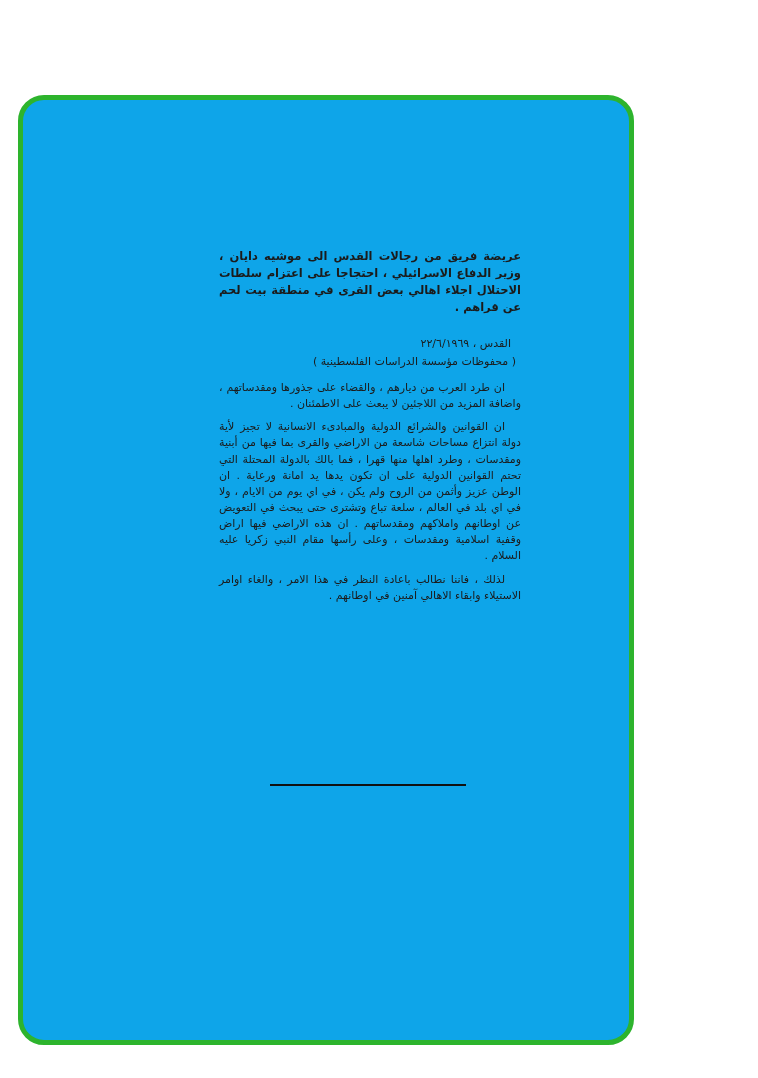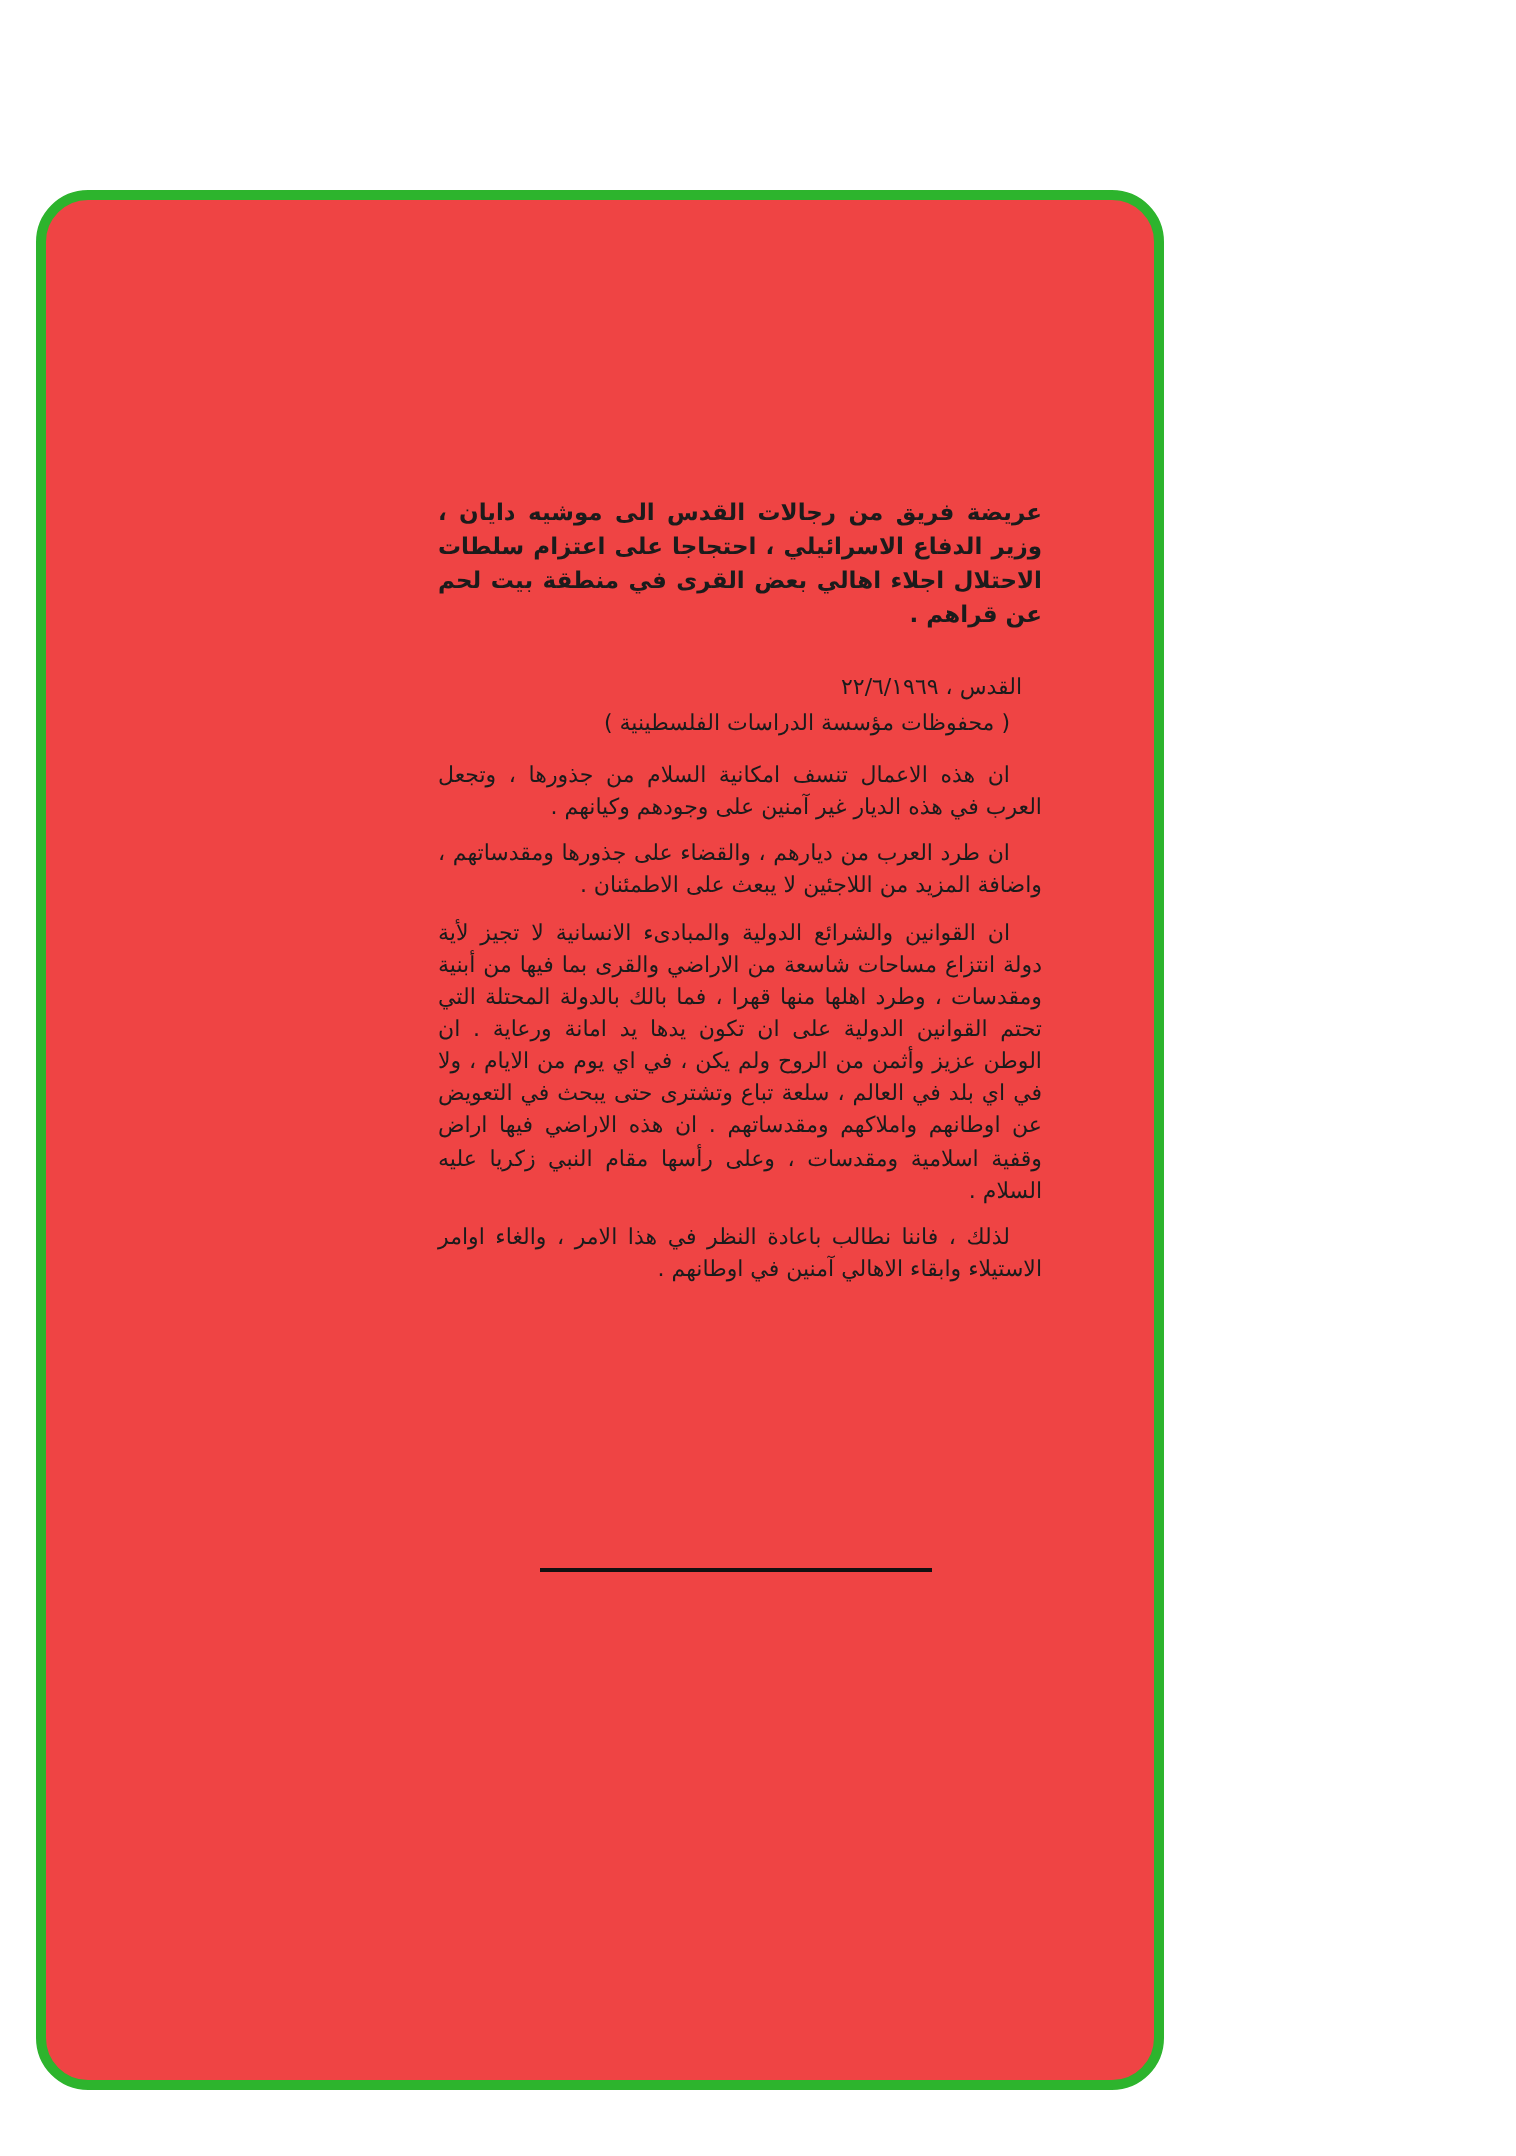--- a/index.html
+++ b/index.html
@@ -30,25 +30,25 @@
   .header-source {
     font-size: 9px;
     font-weight: bold;
     margin-top: 9px;
     color: #000000;
   }
   .green-frame {
     position: absolute;
     left: 18px;
     top: 95px;
-    width: 564px;
+    width: 616px;
     height: 950px;
     border: 5px solid #2db42d;
     border-radius: 26px;
-    background: #ef4444;
+    background: #0ea5e9;
     box-sizing: border-box;
   }
   .scan-area {
     position: absolute;
     left: 0; top: 0; right: 0; bottom: 0;
   }
   .doc-text {
     position: absolute;
     left: 196px;
     top: 148px;
@@ -63,21 +63,21 @@
     font-weight: bold;
     font-size: 11.5px;
     margin: 0 0 8px 0;
     text-align: justify;
   }
   .doc-dateline {
     margin: 20px 0 2px 0;
     text-indent: 10px;
   }
   .doc-archive {
-    margin: 0 12px 10px 0;
+    margin: 0 1px 10px 0;
     text-indent: 4px;
   }
   .doc-par {
     margin: 0 0 7px 0;
     text-indent: 16px;
   }
   .divider {
     position: absolute;
     left: 247px;
     top: 684px;
@@ -92,21 +92,20 @@
 <div class="page">
 
 
   <div class="green-frame">
     <div class="scan-area">
 
       <div class="doc-text">
         <p class="doc-title">عريضة فريق من رجالات القدس الى موشيه دايان ، وزير الدفاع الاسرائيلي ، احتجاجا على اعتزام سلطات الاحتلال اجلاء اهالي بعض القرى في منطقة بيت لحم عن قراهم .</p>
         <p class="doc-dateline">القدس ، ٢٢/٦/١٩٦٩</p>
         <p class="doc-archive">( محفوظات مؤسسة الدراسات الفلسطينية )</p>
-        <p class="doc-par">ان هذه الاعمال تنسف امكانية السلام من جذورها ، وتجعل العرب في هذه الديار غير آمنين على وجودهم وكيانهم .</p>
         <p class="doc-par">ان طرد العرب من ديارهم ، والقضاء على جذورها ومقدساتهم ، واضافة المزيد من اللاجئين لا يبعث على الاطمئنان .</p>
         <p class="doc-par">ان القوانين والشرائع الدولية والمبادىء الانسانية لا تجيز لأية دولة انتزاع مساحات شاسعة من الاراضي والقرى بما فيها من أبنية ومقدسات ، وطرد اهلها منها قهرا ، فما بالك بالدولة المحتلة التي تحتم القوانين الدولية على ان تكون يدها يد امانة ورعاية . ان الوطن عزيز وأثمن من الروح ولم يكن ، في اي يوم من الايام ، ولا في اي بلد في العالم ، سلعة تباع وتشترى حتى يبحث في التعويض عن اوطانهم واملاكهم ومقدساتهم . ان هذه الاراضي فيها اراض وقفية اسلامية ومقدسات ، وعلى رأسها مقام النبي زكريا عليه السلام .</p>
         <p class="doc-par">لذلك ، فاننا نطالب باعادة النظر في هذا الامر ، والغاء اوامر الاستيلاء وابقاء الاهالي آمنين في اوطانهم .</p>
       </div>
 
       <div class="divider"></div>
 
     </div>
   </div>
 

